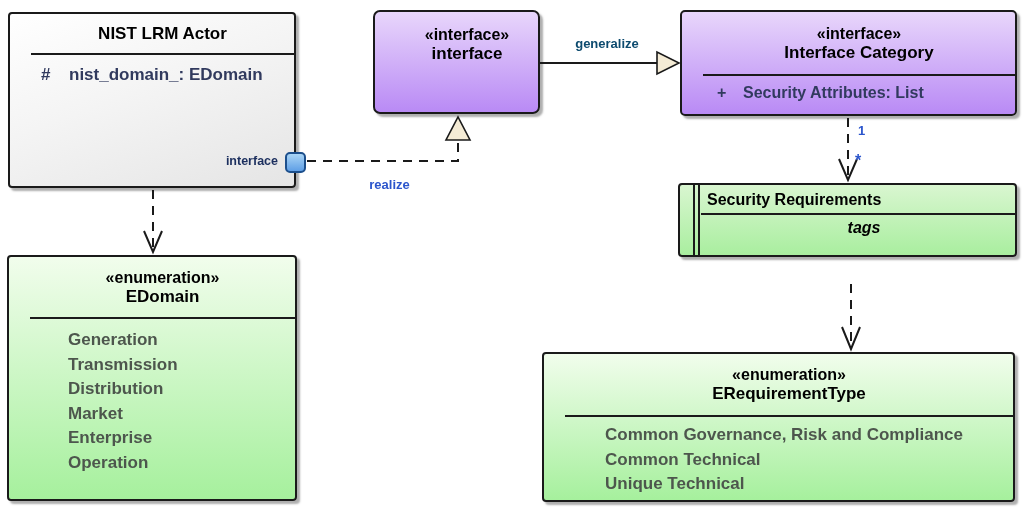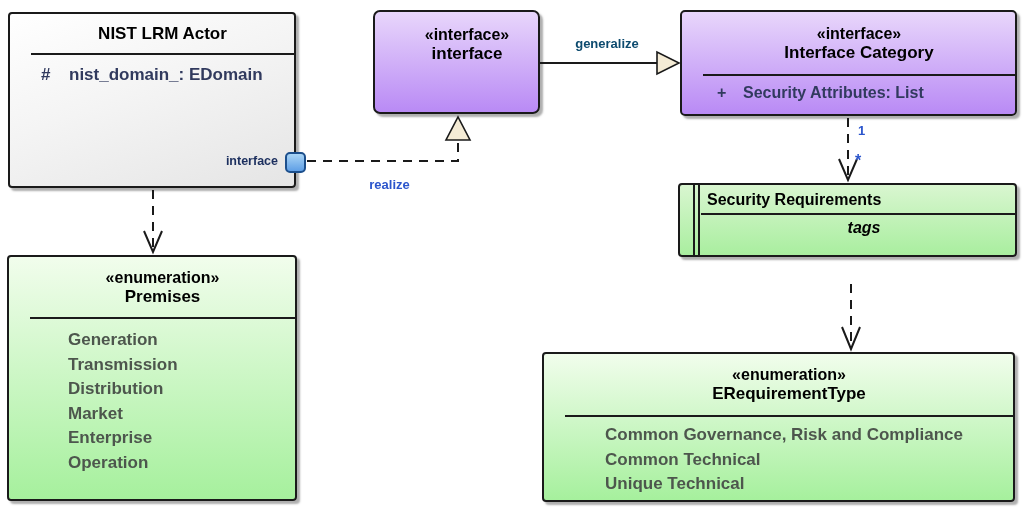--- a/index.html
+++ b/index.html
@@ -62,21 +62,21 @@
     </div>
     <div class="attr-row" style="padding:8px 0 0 14px;font-size:16px;">
       <span style="width:26px;">+</span>
       <span>Security Attributes: List</span>
     </div>
   </div>
 
   <div class="box green" style="left:7px;top:255px;width:290px;height:246px;border-radius:4px;">
     <div class="title-compartment" style="height:62px;">
       <div class="stereotype">«enumeration»</div>
-      <div class="class-name">Premises</div>
+      <div class="class-name">EDomain</div>
     </div>
     <div class="enum-values">
       <div>Generation</div>
       <div>Transmission</div>
       <div>Distribution</div>
       <div>Market</div>
       <div>Enterprise</div>
       <div>Operation</div>
     </div>
   </div>

